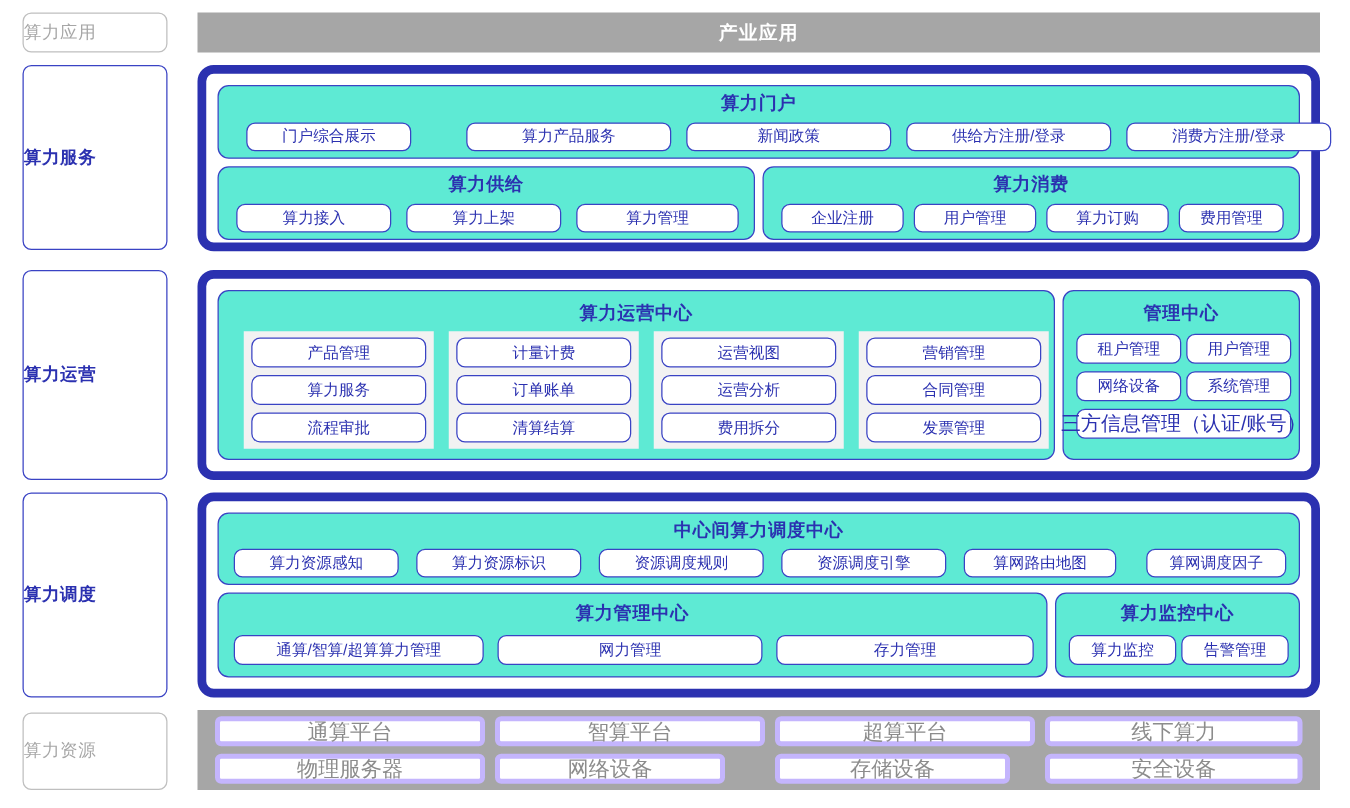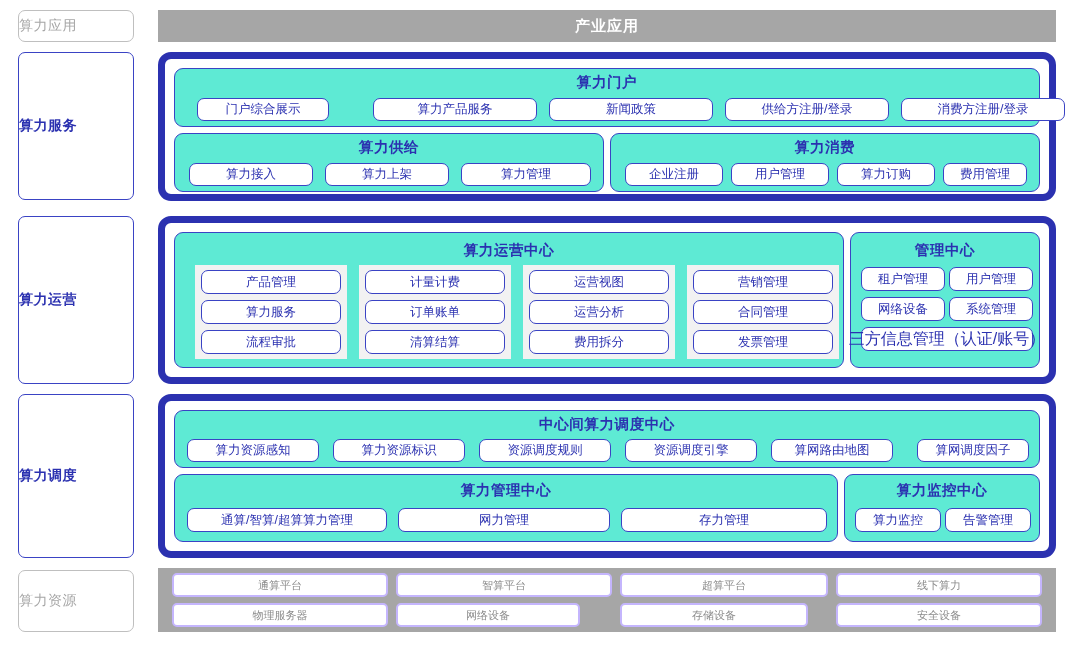--- a/index.html
+++ b/index.html
@@ -98,24 +98,24 @@
     border-radius: 7px;
     background: #ffffff;
     color: #2B31B0;
     font-size: 12.5px;
     display: flex;
     align-items: center;
     justify-content: center;
     white-space: nowrap;
   }
   .chip.gray {
-    border: 2px solid #c4b5fd;
+    border: 4px solid #c4b5fd;
     color: #8C8C8C;
     border-radius: 5px;
-    font-size: 11px;
+    font-size: 17px;
   }
 
   
   .grouppanel {
     position: absolute;
     background: #F2F2F2;
     box-sizing: border-box;
   }
 </style>
 </head>

